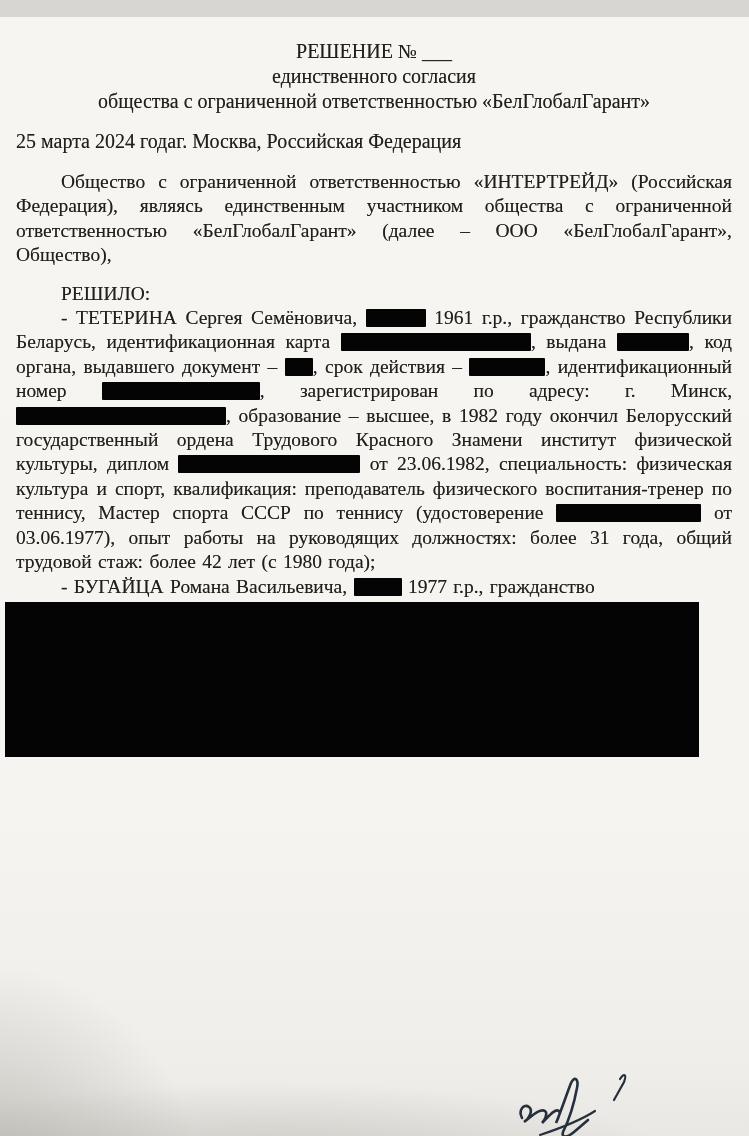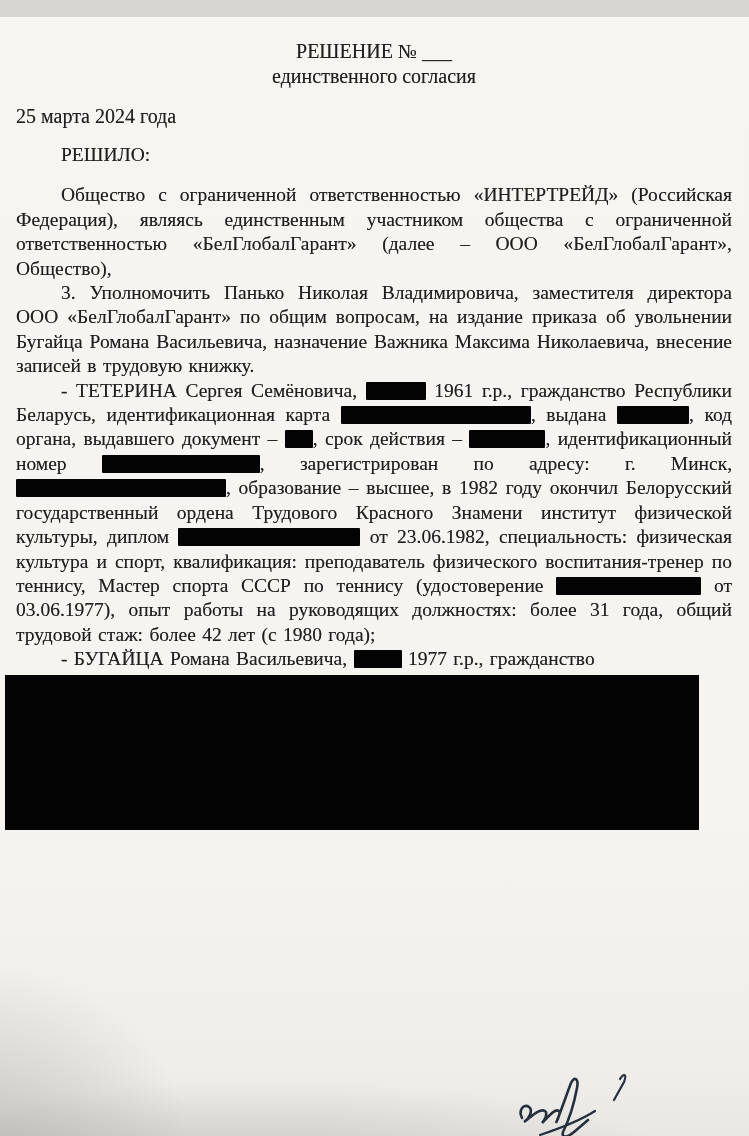--- a/index.html
+++ b/index.html
@@ -43,30 +43,31 @@
 </style>
 </head>
 <body>
 
 <div class="page">
   <div class="content">
 
     <div class="title">
       <div class="title-line">РЕШЕНИЕ № ___</div>
       <div class="title-line">единственного согласия</div>
+      <div class="title-line">общества с ограниченной ответственностью «БелГлобалГарант»</div>
     </div>
 
     <div class="dateline">
       <span>25 марта 2024 года</span>
+      <span>г. Москва, Российская Федерация</span>
     </div>
 
     <div>
+        <p class="para preamble">Общество с ограниченной ответственностью «ИНТЕРТРЕЙД» (Российская Федерация), являясь единственным участником общества с ограниченной ответственностью «БелГлобалГарант» (далее – ООО «БелГлобалГарант», Общество),</p>
         <p class="para resolved">РЕШИЛО:</p>
-        <p class="para preamble">Общество с ограниченной ответственностью «ИНТЕРТРЕЙД» (Российская Федерация), являясь единственным участником общества с ограниченной ответственностью «БелГлобалГарант» (далее – ООО «БелГлобалГарант», Общество),</p>
-        <p class="para">3. Уполномочить Панько Николая Владимировича, заместителя директора ООО «БелГлобалГарант» по общим вопросам, на издание приказа об увольнении Бугайца Романа Васильевича, назначение Важника Максима Николаевича, внесение записей в трудовую книжку.</p>
         <p class="para">- ТЕТЕРИНА Сергея Семёновича, <span class="redact" style="width: 60px;"></span> 1961 г.р., гражданство Республики Беларусь, идентификационная карта <span class="redact" style="width: 190px;"></span>, выдана <span class="redact" style="width: 72px;"></span>, код органа, выдавшего документ – <span class="redact" style="width: 28px;"></span>, срок действия – <span class="redact" style="width: 76px;"></span>, идентификационный номер <span class="redact" style="width: 158px;"></span>, зарегистрирован по адресу: г. Минск, <span class="redact" style="width: 210px;"></span>, образование – высшее, в 1982 году окончил Белорусский государственный ордена Трудового Красного Знамени институт физической культуры, диплом <span class="redact" style="width: 182px;"></span> от 23.06.1982, специальность: физическая культура и спорт, квалификация: преподаватель физического воспитания-тренер по теннису, Мастер спорта СССР по теннису (удостоверение <span class="redact" style="width: 145px;"></span> от 03.06.1977), опыт работы на руководящих должностях: более 31 года, общий трудовой стаж: более 42 лет (с 1980 года);</p>
         <p class="para">- БУГАЙЦА Романа Васильевича, <span class="redact" style="width: 48px;"></span> 1977 г.р., гражданство</p>
       </div>
 
     <div class="big-redact"></div>
   </div>
 
   <svg class="sig" width="150" height="85" viewBox="0 0 150 85">
     <path d="M22,52 C18,44 24,37 29,41 C33,44 30,52 24,56 C32,50 40,42 45,45
              C48,47 45,54 42,57 C49,50 55,42 59,45 C61,47 58,53 56,57

